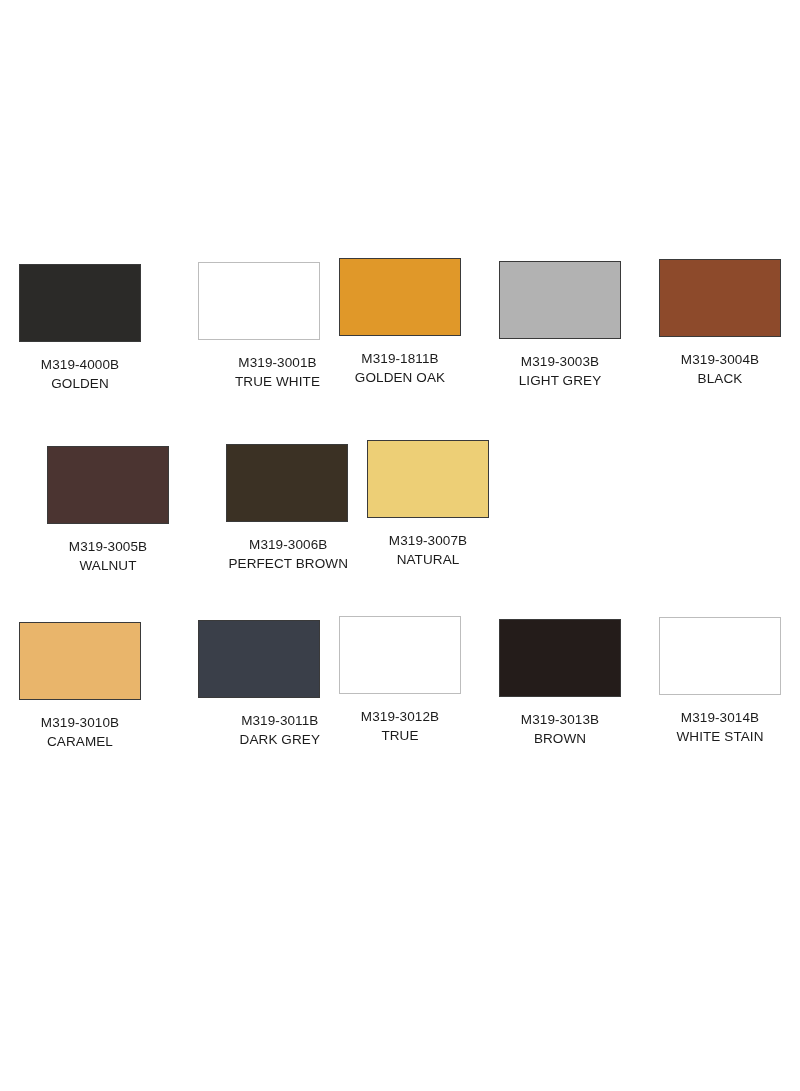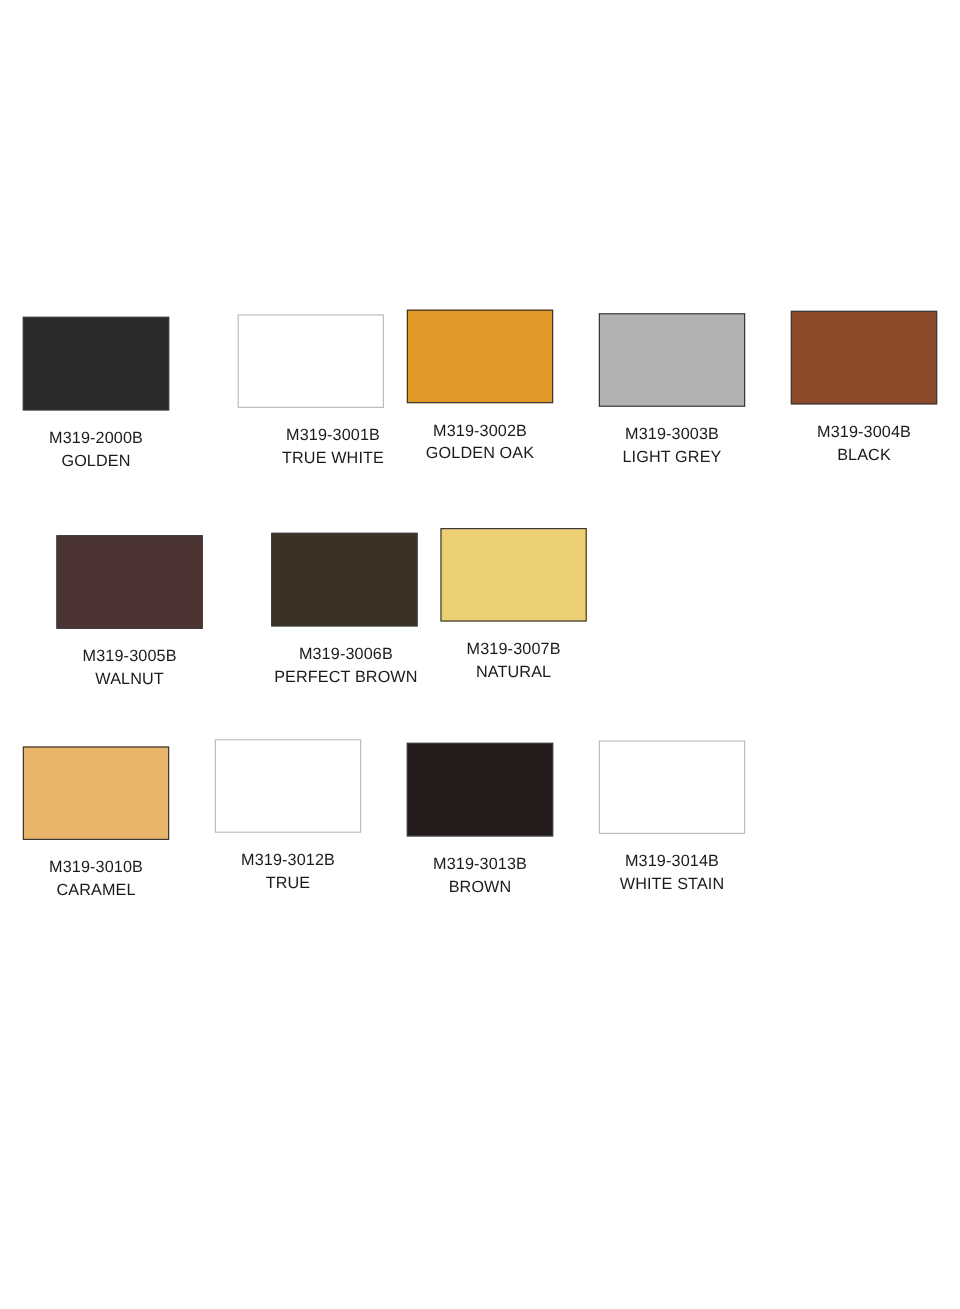--- a/index.html
+++ b/index.html
@@ -87,35 +87,35 @@
 </style>
 </head>
 <body>
 
 <div id="chart">
   <div class="swatch-grid">
       <div class="swatch-row row-0">
         <div class="swatch-cell col-0">
           <div class="chip" style="background-color: rgb(43, 42, 40);"></div>
           <div class="chip-label">
-            <span class="chip-code">M319-2000B</span>
+            <span class="chip-code">M319-4000B</span>
             <span class="chip-name">GOLDEN</span>
           </div>
         </div>
         <div class="swatch-cell col-1">
           <div class="chip light-edge" style="background-color: rgb(255, 255, 255);"></div>
           <div class="chip-label">
             <span class="chip-code">M319-3001B</span>
             <span class="chip-name">TRUE WHITE</span>
           </div>
         </div>
         <div class="swatch-cell col-2">
           <div class="chip" style="background-color: rgb(224, 152, 41);"></div>
           <div class="chip-label">
-            <span class="chip-code">M319-3002B</span>
+            <span class="chip-code">M319-1811B</span>
             <span class="chip-name">GOLDEN OAK</span>
           </div>
         </div>
         <div class="swatch-cell col-3">
           <div class="chip" style="background-color: rgb(178, 178, 178);"></div>
           <div class="chip-label">
             <span class="chip-code">M319-3003B</span>
             <span class="chip-name">LIGHT GREY</span>
           </div>
         </div>
@@ -151,20 +151,27 @@
         </div>
       </div>
       <div class="swatch-row row-2">
         <div class="swatch-cell col-0">
           <div class="chip" style="background-color: rgb(233, 181, 107);"></div>
           <div class="chip-label">
             <span class="chip-code">M319-3010B</span>
             <span class="chip-name">CARAMEL</span>
           </div>
         </div>
+        <div class="swatch-cell col-1">
+          <div class="chip" style="background-color: rgb(58, 63, 73);"></div>
+          <div class="chip-label">
+            <span class="chip-code">M319-3011B</span>
+            <span class="chip-name">DARK GREY</span>
+          </div>
+        </div>
         <div class="swatch-cell col-2">
           <div class="chip light-edge" style="background-color: rgb(255, 255, 255);"></div>
           <div class="chip-label">
             <span class="chip-code">M319-3012B</span>
             <span class="chip-name">TRUE</span>
           </div>
         </div>
         <div class="swatch-cell col-3">
           <div class="chip" style="background-color: rgb(36, 28, 26);"></div>
           <div class="chip-label">

